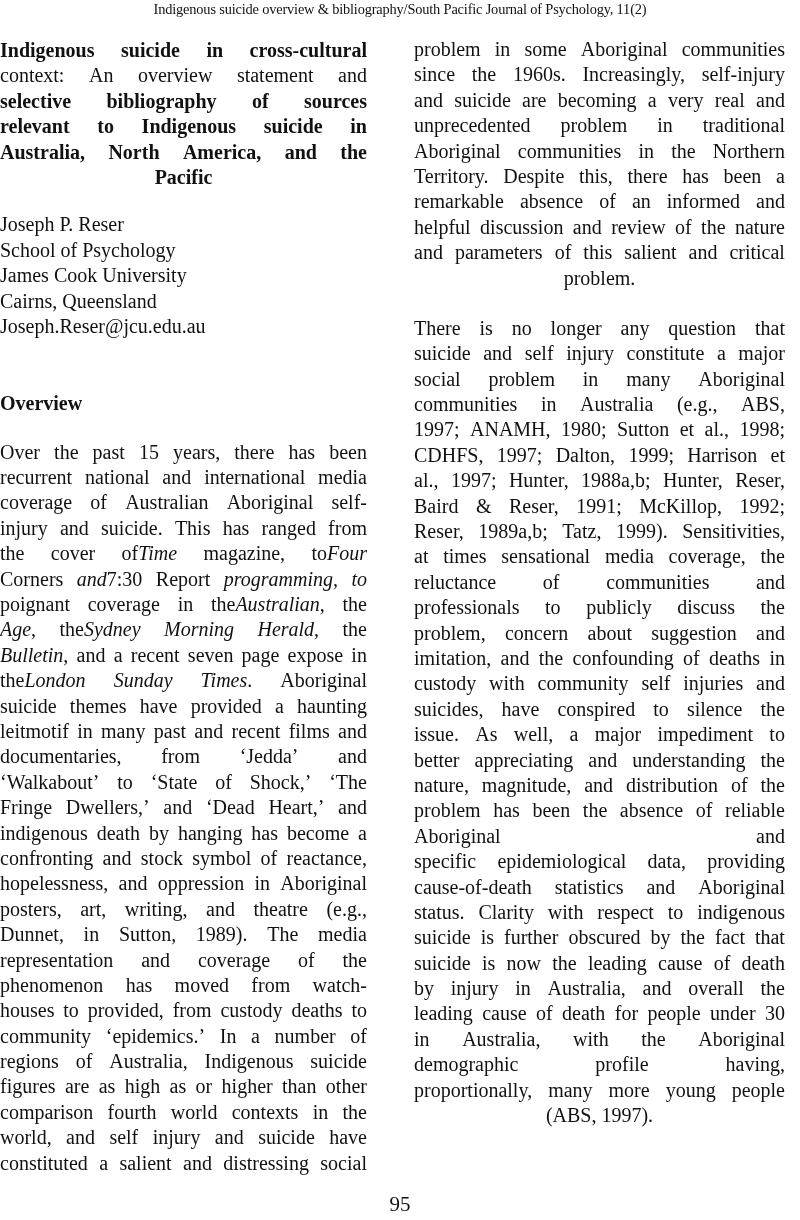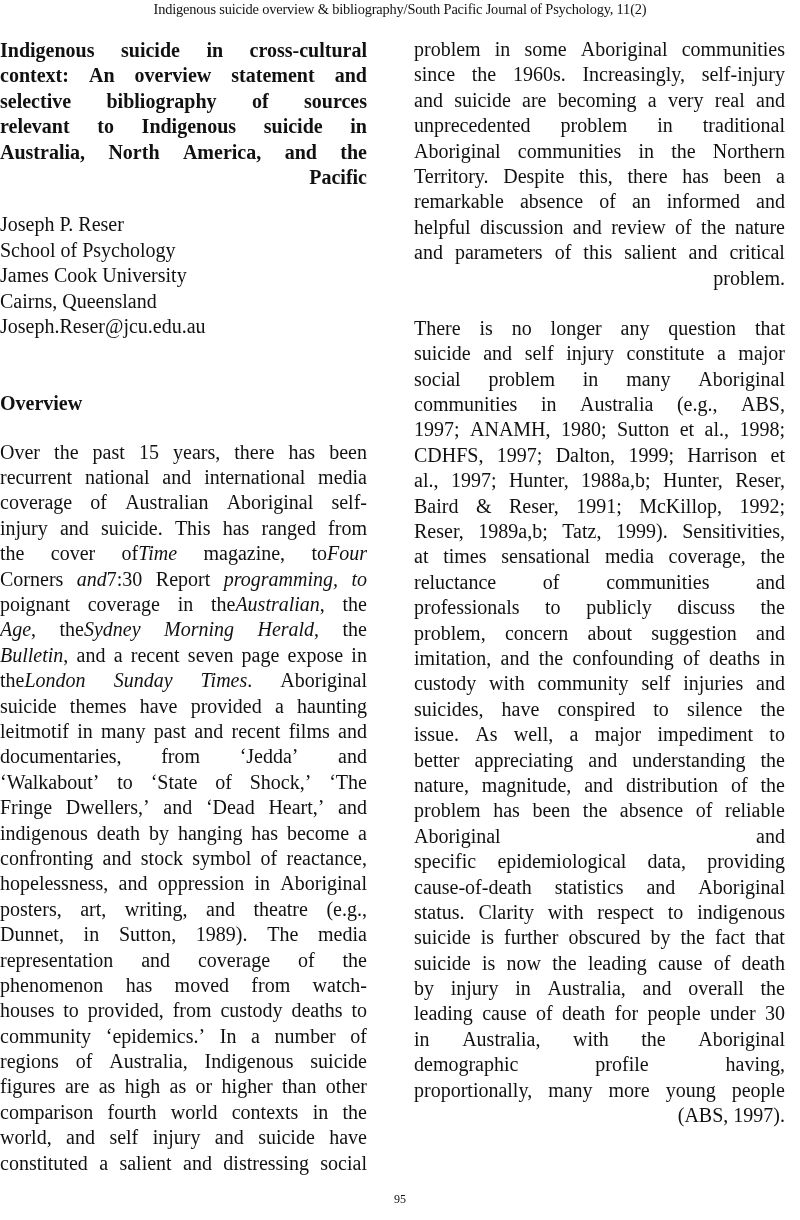--- a/index.html
+++ b/index.html
@@ -9,39 +9,39 @@
            font-size: 15.5px; line-height: 18px; letter-spacing: -0.2px; transform: scaleX(0.93); transform-origin: center top; }
     .col { position: absolute; top: 38px; width: 367px; }
     .col-left { left: 0; }
     .col-right { left: 414px; top: 37px; width: 371px; }
     .line { display: block; font-size: 20px; line-height: 25.4px; height: 25.4px;
             text-align: justify; text-align-last: justify; white-space: nowrap; overflow: visible; }
     .gap { display: block; height: 25.4px; }
     .heading { font-weight: bold; font-size: 20px; line-height: 25.4px; }
     .author .line { text-align: right; text-align-last: left; }
     i { font-style: italic; }
-    .page-number { position: absolute; top: 1192px; left: 0; width: 800px; text-align: center; font-size: 12px; }
+    .page-number { position: absolute; top: 1192px; left: 0; width: 800px; text-align: center; font-size: 21px; }
     .justify-line { display: flex; justify-content: space-between; white-space: nowrap; font-size: 20px; line-height: 25.4px; height: 25.4px; }
-    .justify-line.left { justify-content: flex-end; gap: 5px; }
+    .justify-line.left { justify-content: center; gap: 5px; }
     .justify-line > span { white-space: pre; }
   </style>
 </head>
 <body>
 
 <div class="running-head">Indigenous suicide overview &amp; bibliography/South Pacific Journal of Psychology, 11(2)</div>
 
 <div class="col col-left">
   <div class="title" id="title-block">
       <div class="justify-line" style="font-weight: bold;">
         <span>Indigenous</span>
         <span>suicide</span>
         <span>in</span>
         <span>cross-cultural</span>
       </div>
-      <div class="justify-line" style="font-weight: bold; align-items: center;">
+      <div class="justify-line" style="font-weight: normal; align-items: center;">
         <span>context:</span>
         <span>An</span>
         <span>overview</span>
         <span>statement</span>
         <span>and</span>
       </div>
       <div class="justify-line" style="font-weight: bold; justify-content: space-between;">
         <span>selective</span>
         <span>bibliography</span>
         <span>of</span>

